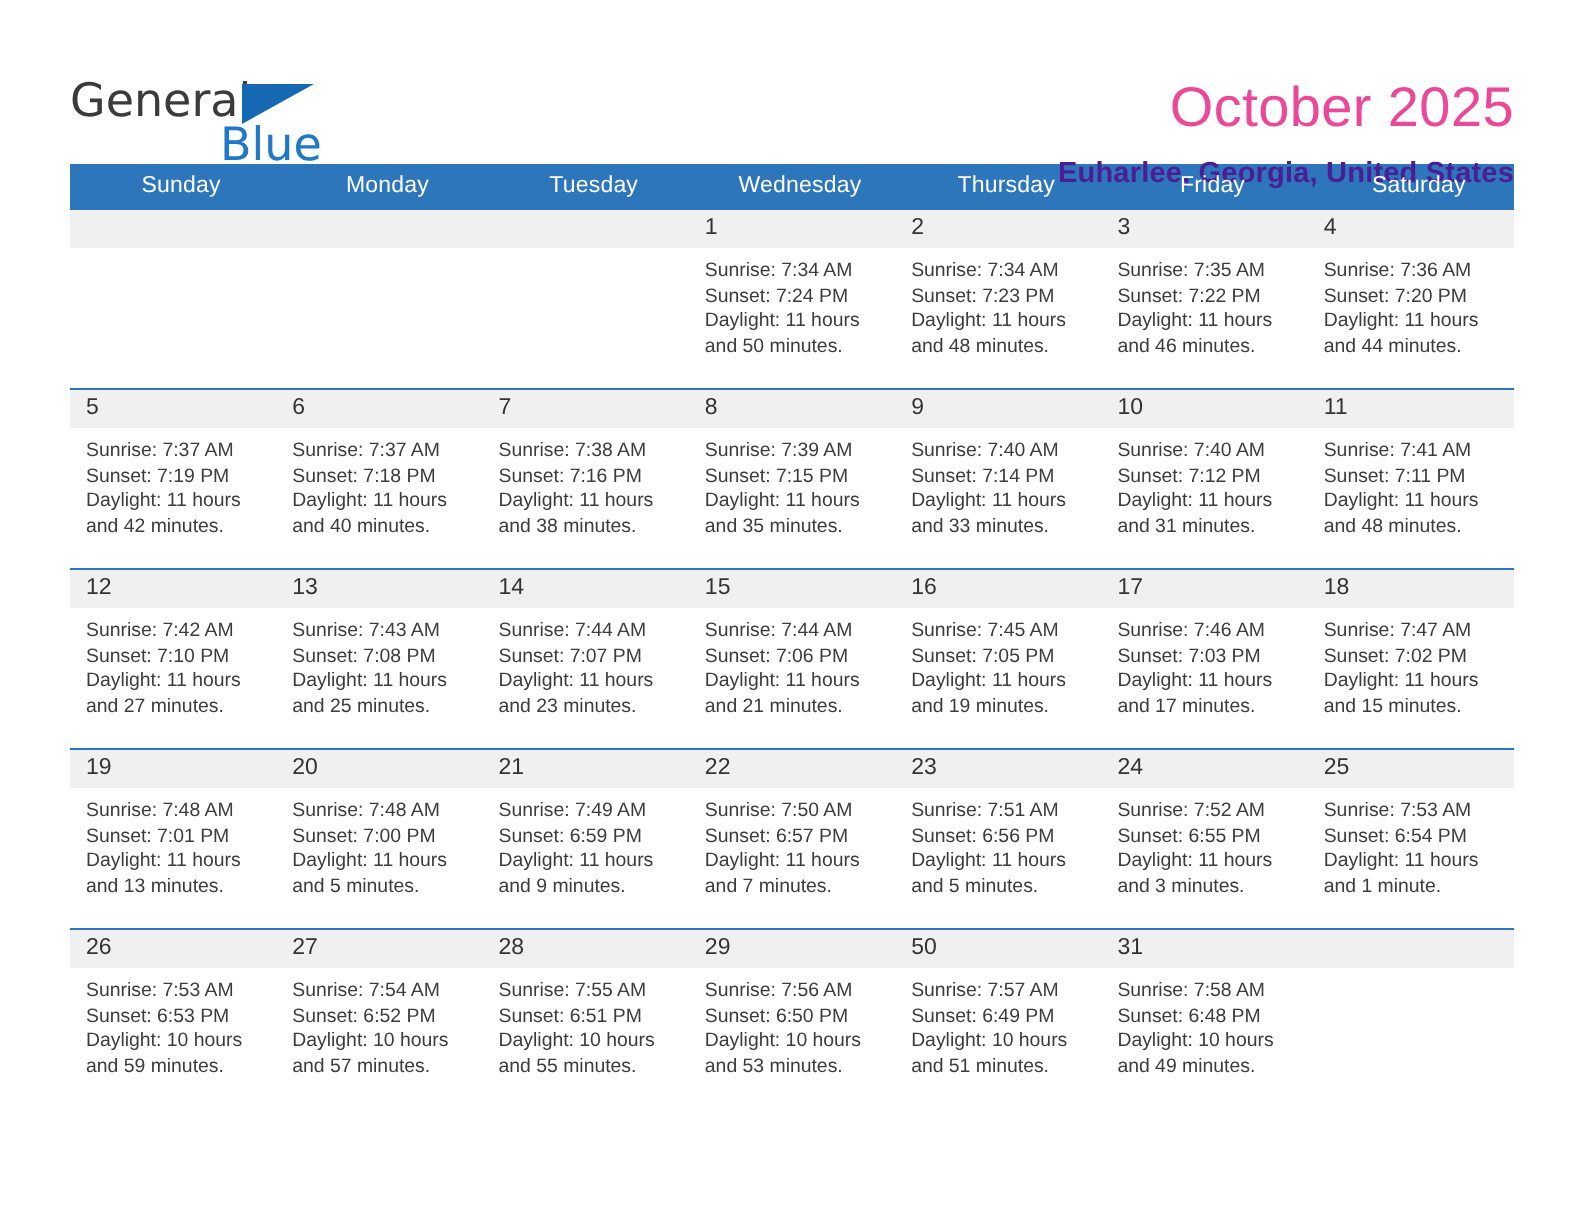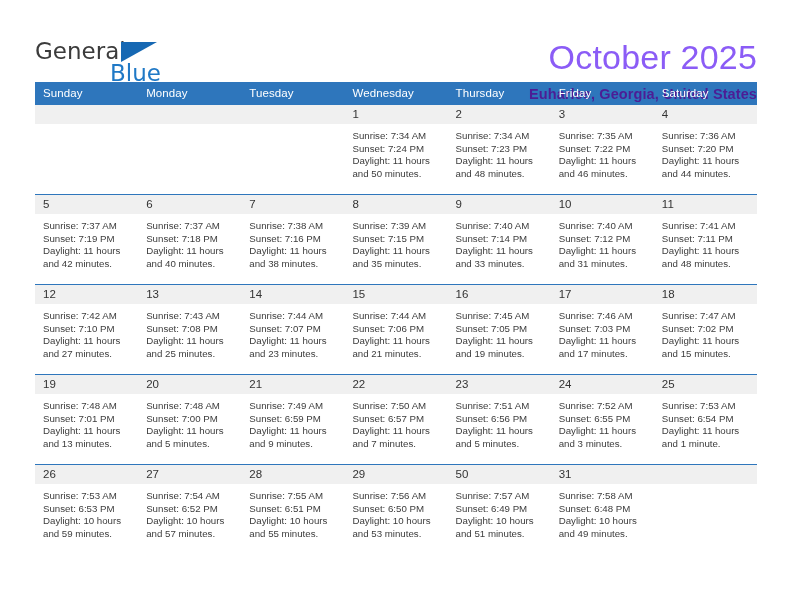--- a/index.html
+++ b/index.html
@@ -67,23 +67,23 @@
     font-family: "DejaVu Sans", sans-serif;
     font-weight: 400;
     margin-left: 13px;
   }
 
   .title-block {
     text-align: right;
     padding-top: 0px;
   }
   .cal-title {
-    font-size: 34px;
+    font-size: 28px;
     font-weight: 400;
-    color: #8b5cf6;
+    color: #ec4899;
     line-height: 1.15;
     letter-spacing: 0.2px;
   }
   .cal-subtitle {
     font-size: 14.5px;
     font-weight: 700;
     color: #4c1d95;
     margin-top: 9px;
     letter-spacing: 0.1px;
   }
@@ -94,21 +94,21 @@
     width: 722px;
     border-collapse: collapse;
     table-layout: fixed;
   }
 
   .calendar thead th {
     background: #2e76bc;
     color: #ffffff;
     font-size: 11.5px;
     font-weight: 400;
-    text-align: left;
+    text-align: center;
     padding: 5px 0 5px 8px;
     height: 19px;
     box-sizing: border-box;
     letter-spacing: 0.1px;
   }
 
   .calendar tbody tr {
     height: 90px;
   }
 

